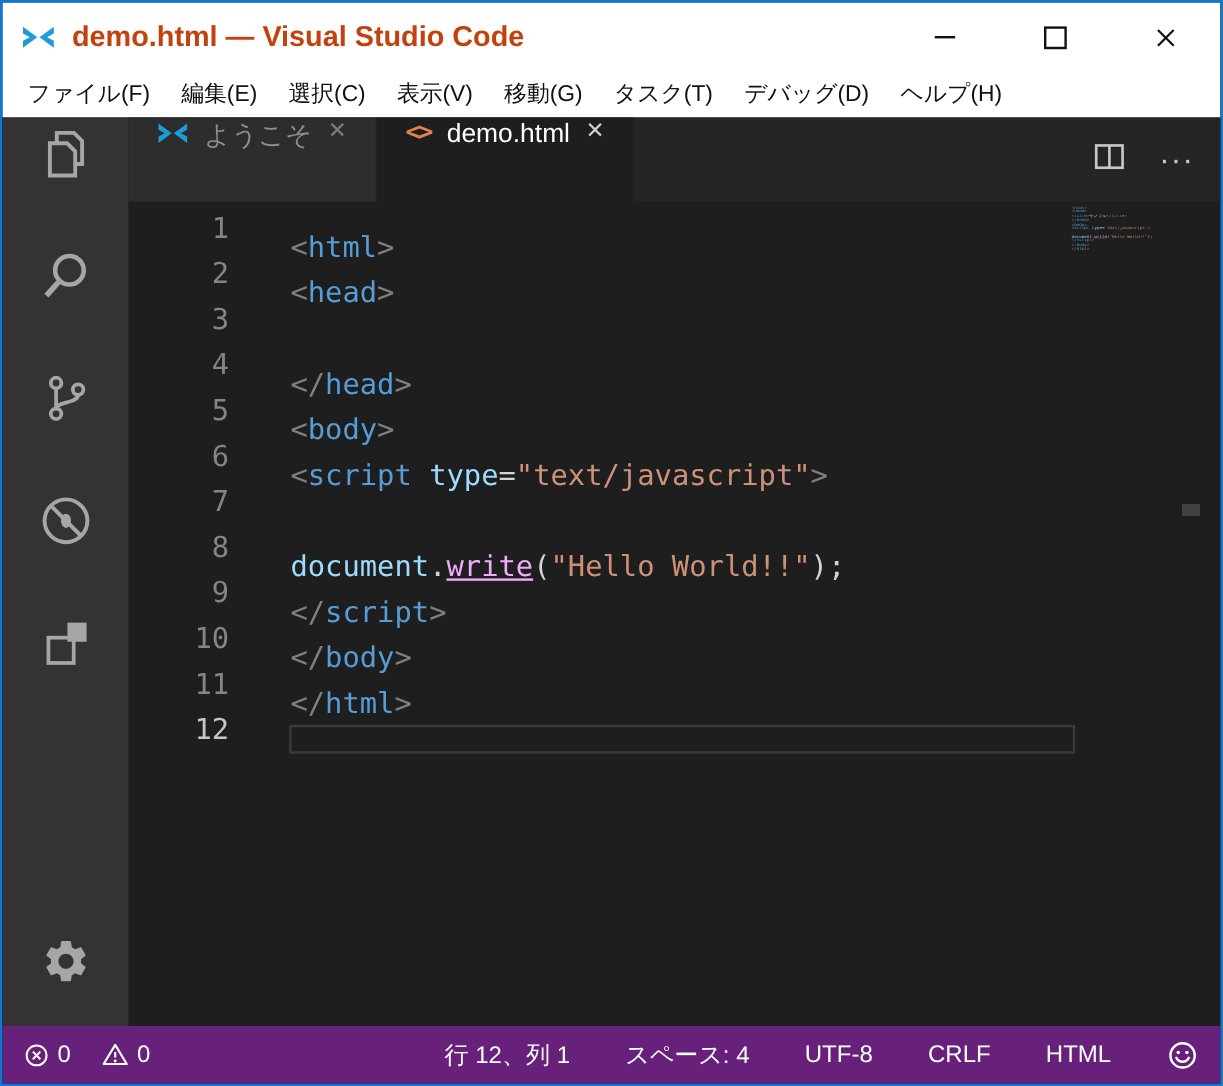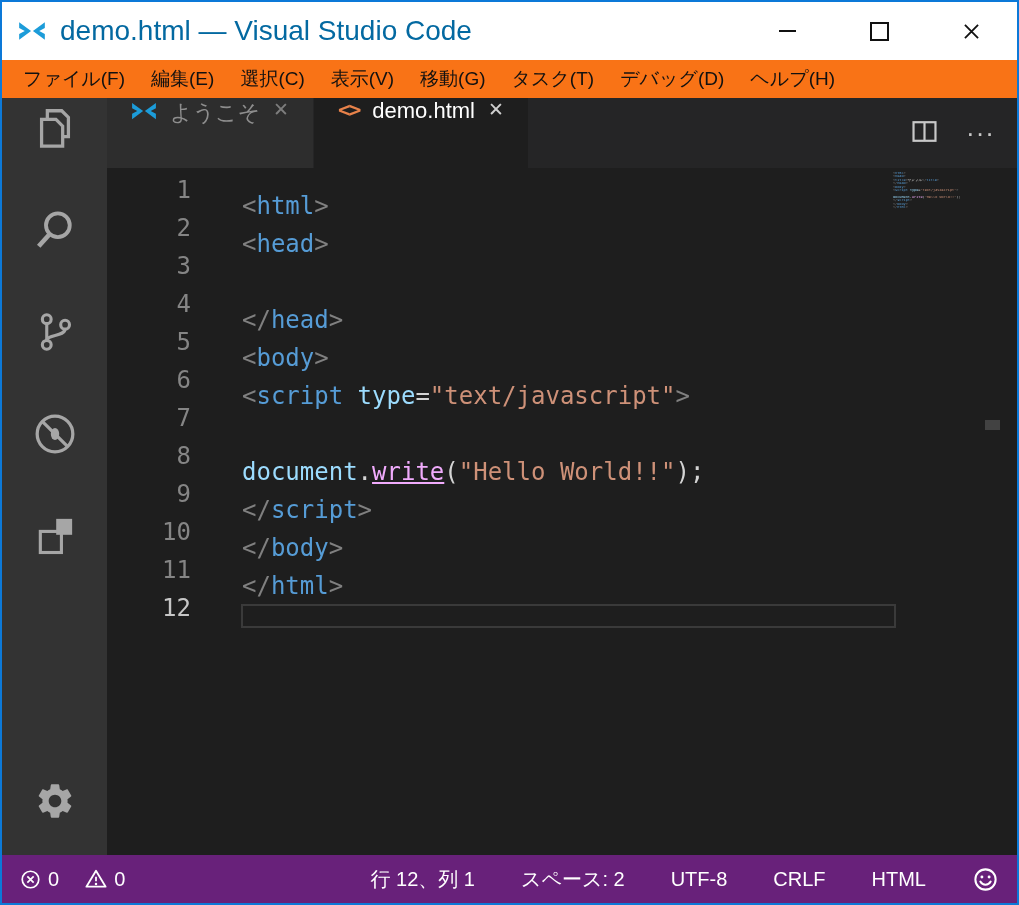--- a/index.html
+++ b/index.html
@@ -2,28 +2,28 @@
 <html><head>
 <meta charset="utf-8">
 <style>
   html,body{margin:0;padding:0;background:#fff;}
   body{width:1019px;height:905px;font-family:"Liberation Sans","DejaVu Sans",sans-serif;}
   .window{width:1015px;height:901px;border:2px solid #0c79d8;display:flex;flex-direction:column;overflow:hidden;background:#1e1e1e;}
 
   
   .titlebar{height:58px;background:#ffffff;display:flex;align-items:center;padding-left:16px;flex:0 0 auto;}
   .title-logo{display:flex;align-items:center;margin-right:14px;}
-  .title-text{font-size:28px;color:#0369a1;}
+  .title-text{font-size:24px;color:#c2410c;font-weight:bold;}
   .win-controls{margin-left:auto;display:flex;height:100%;}
   .ctrl{width:92px;height:100%;display:flex;align-items:center;justify-content:center;cursor:default;}
   .glyph-min{display:block;width:17px;border-top:2px solid #111;}
   .glyph-max{display:block;width:15px;height:15px;border:2px solid #111;}
 
   
-  .menubar{height:38px;background:#f97316;display:flex;align-items:center;padding-left:8px;flex:0 0 auto;}
+  .menubar{height:38px;background:#ffffff;display:flex;align-items:center;padding-left:8px;flex:0 0 auto;}
   .menu-item{font-size:19px;color:#111;padding:0 13px;line-height:38px;}
 
   
   .main{flex:1;display:flex;min-height:0;background:#1e1e1e;}
   .activitybar{width:105px;background:#333333;display:flex;flex-direction:column;align-items:center;padding-top:6px;flex:0 0 auto;}
   .act-btn{width:48px;height:48px;display:flex;align-items:center;justify-content:center;margin-bottom:54px;}
   .act-btn.gear{margin-top:auto;margin-bottom:30px;}
 
   .editor-group{flex:1;display:flex;flex-direction:column;min-width:0;}
 
@@ -263,21 +263,21 @@
         <svg width="22" height="22" viewBox="0 0 16 16">
             <path d="M8 2 L15 13.6 H1 Z" fill="none" stroke="#fff" stroke-width="1.3" stroke-linejoin="round"></path>
             <line x1="8" y1="6.3" x2="8" y2="9.7" stroke="#fff" stroke-width="1.3"></line>
             <circle cx="8" cy="11.7" r="0.9" fill="#fff"></circle>
           </svg>
       </span>
       <span>0</span>
     </div>
     <div class="sb-right">
       <span>行 12、列 1</span>
-      <span>スペース: 2</span>
+      <span>スペース: 4</span>
       <span>UTF-8</span>
       <span>CRLF</span>
       <span>HTML</span>
       <span class="sb-icon">
         <svg width="27" height="27" viewBox="0 0 24 24">
             <circle cx="12" cy="12" r="9" fill="none" stroke="#fff" stroke-width="1.8"></circle>
             <circle cx="8.8" cy="9.8" r="1.3" fill="#fff"></circle>
             <circle cx="15.2" cy="9.8" r="1.3" fill="#fff"></circle>
             <path d="M7.4 13.8 c1.1 1.9 3 2.9 4.6 2.9 s3.5-1 4.6-2.9" fill="none" stroke="#fff" stroke-width="1.8" stroke-linecap="round"></path>
           </svg>

